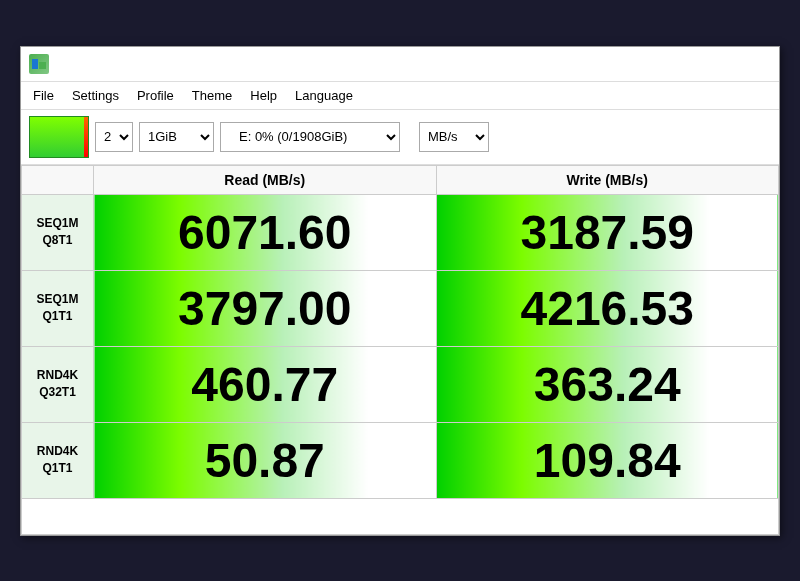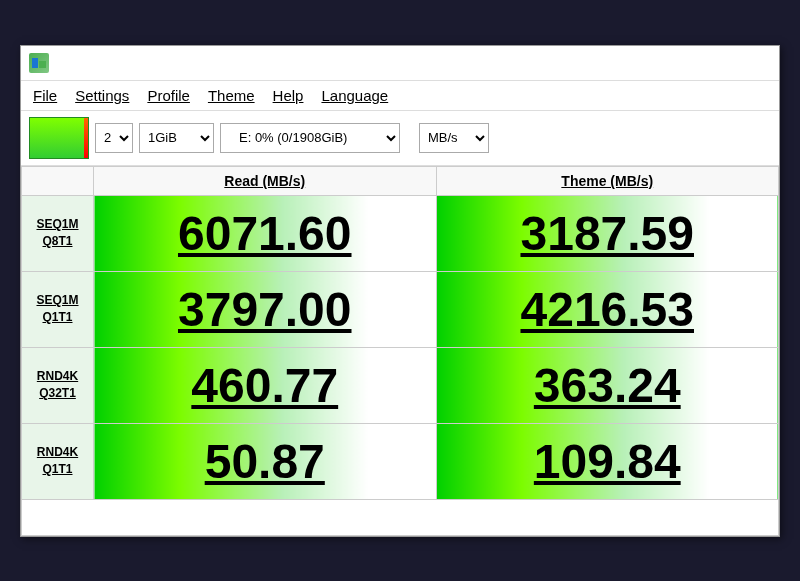--- a/index.html
+++ b/index.html
@@ -73,25 +73,24 @@
     .menu-bar {
       background: #fff;
       padding: 2px 4px;
       display: flex;
       gap: 2px;
       border-bottom: 1px solid #ddd;
     }
 
     .menu-item {
       padding: 4px 8px;
-      font-size: 15px;
+      font-size: 13px;
       color: #000;
       cursor: pointer;
       border-radius: 2px;
-      text-decoration: underline;
     }
 
     .toolbar {
       background: #fff;
       padding: 6px 8px;
       display: flex;
       align-items: center;
       gap: 6px;
       border-bottom: 1px solid #ddd;
     }
@@ -134,21 +133,20 @@
     }
 
     .unit-select {
       min-width: 70px;
       margin-left: 13px;
     }
 
     .main-content {
       background: #fff;
       padding: 0;
-      text-decoration: underline;
     }
 
     .table {
       width: 100%;
       border-collapse: collapse;
     }
 
     .header-row td {
       padding: 6px 0;
       text-align: center;
@@ -252,21 +250,21 @@
       <option>IOPS</option>
     </select>
   </div>
 
   <div class="main-content">
     <table class="table">
       <tbody>
           <tr class="header-row">
         <td></td>
         <td>Read (MB/s)</td>
-        <td>Theme (MB/s)</td>
+        <td>Write (MB/s)</td>
       </tr>
       <tr class="data-row">
         <td class="row-label">SEQ1M<br>Q8T1</td>
         <td class="data-cell read-cell">6071.60</td>
         <td class="data-cell write-cell">3187.59</td>
       </tr>
       <tr class="data-row">
         <td class="row-label">SEQ1M<br>Q1T1</td>
         <td class="data-cell read-cell">3797.00</td>
         <td class="data-cell write-cell">4216.53</td>

